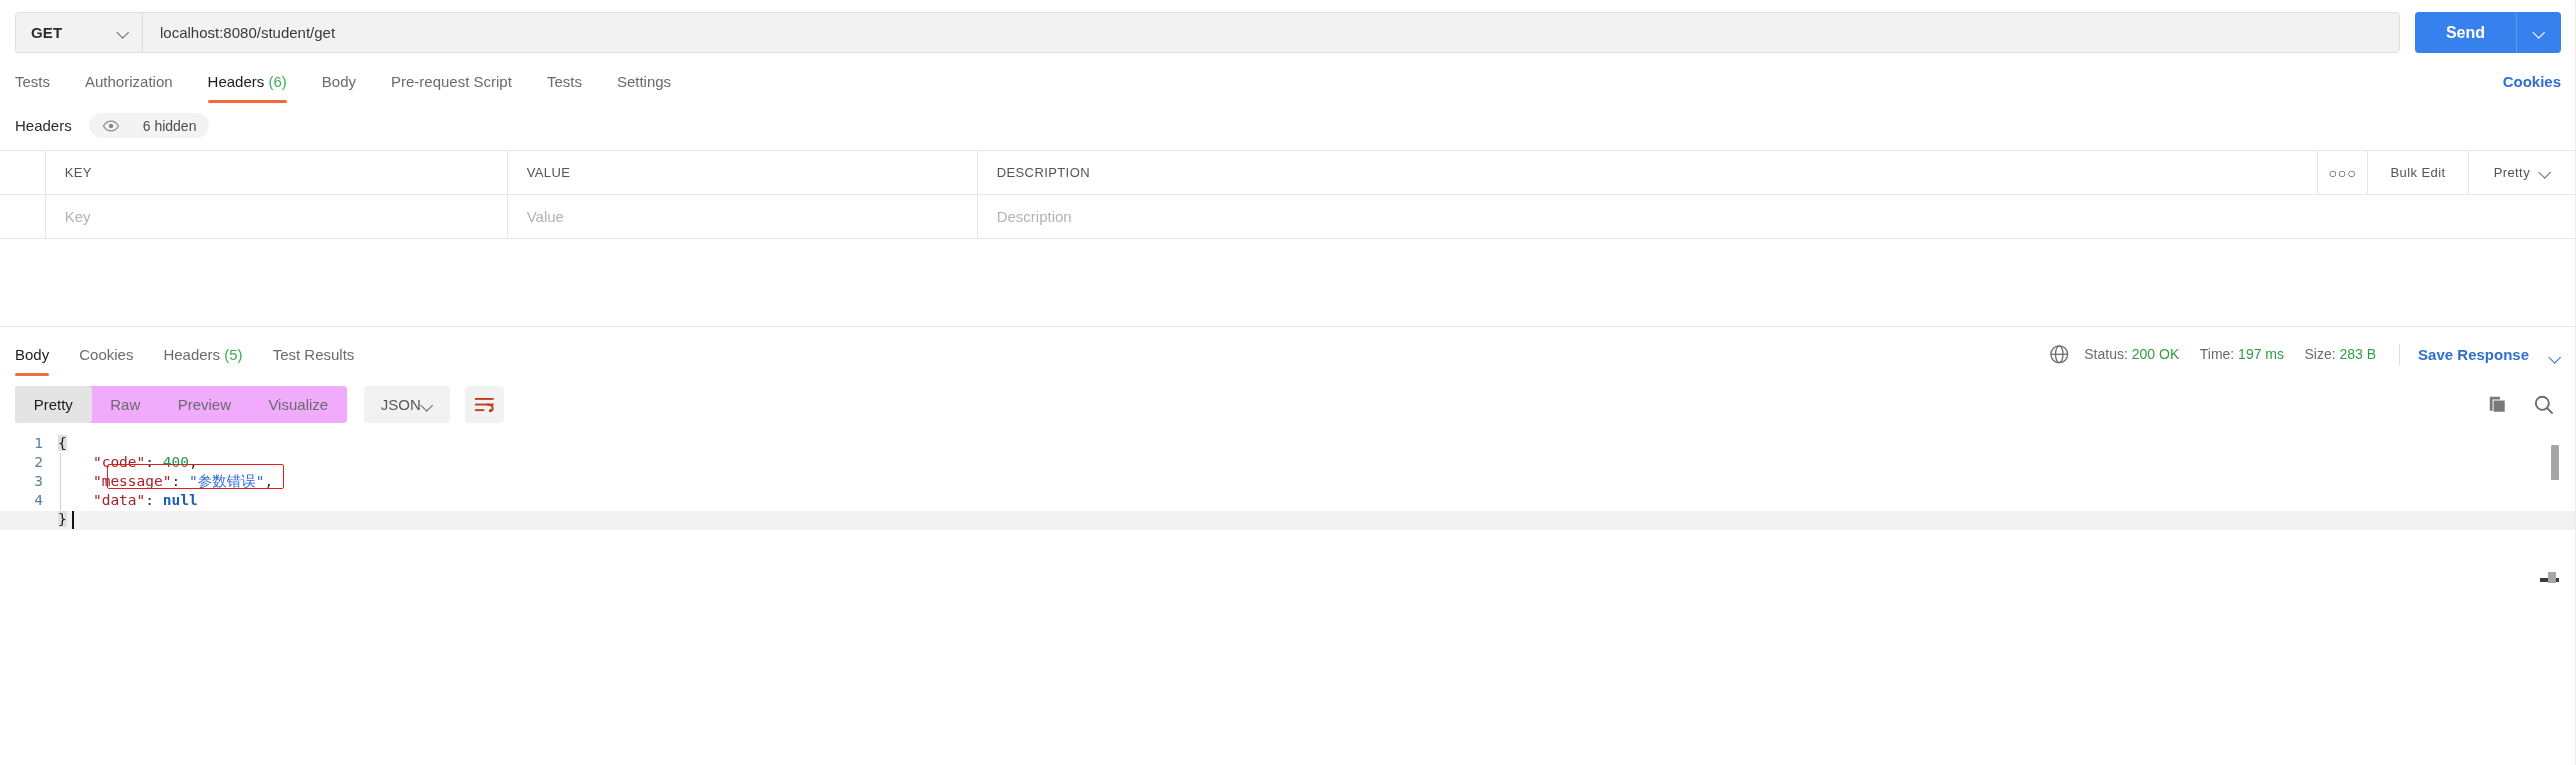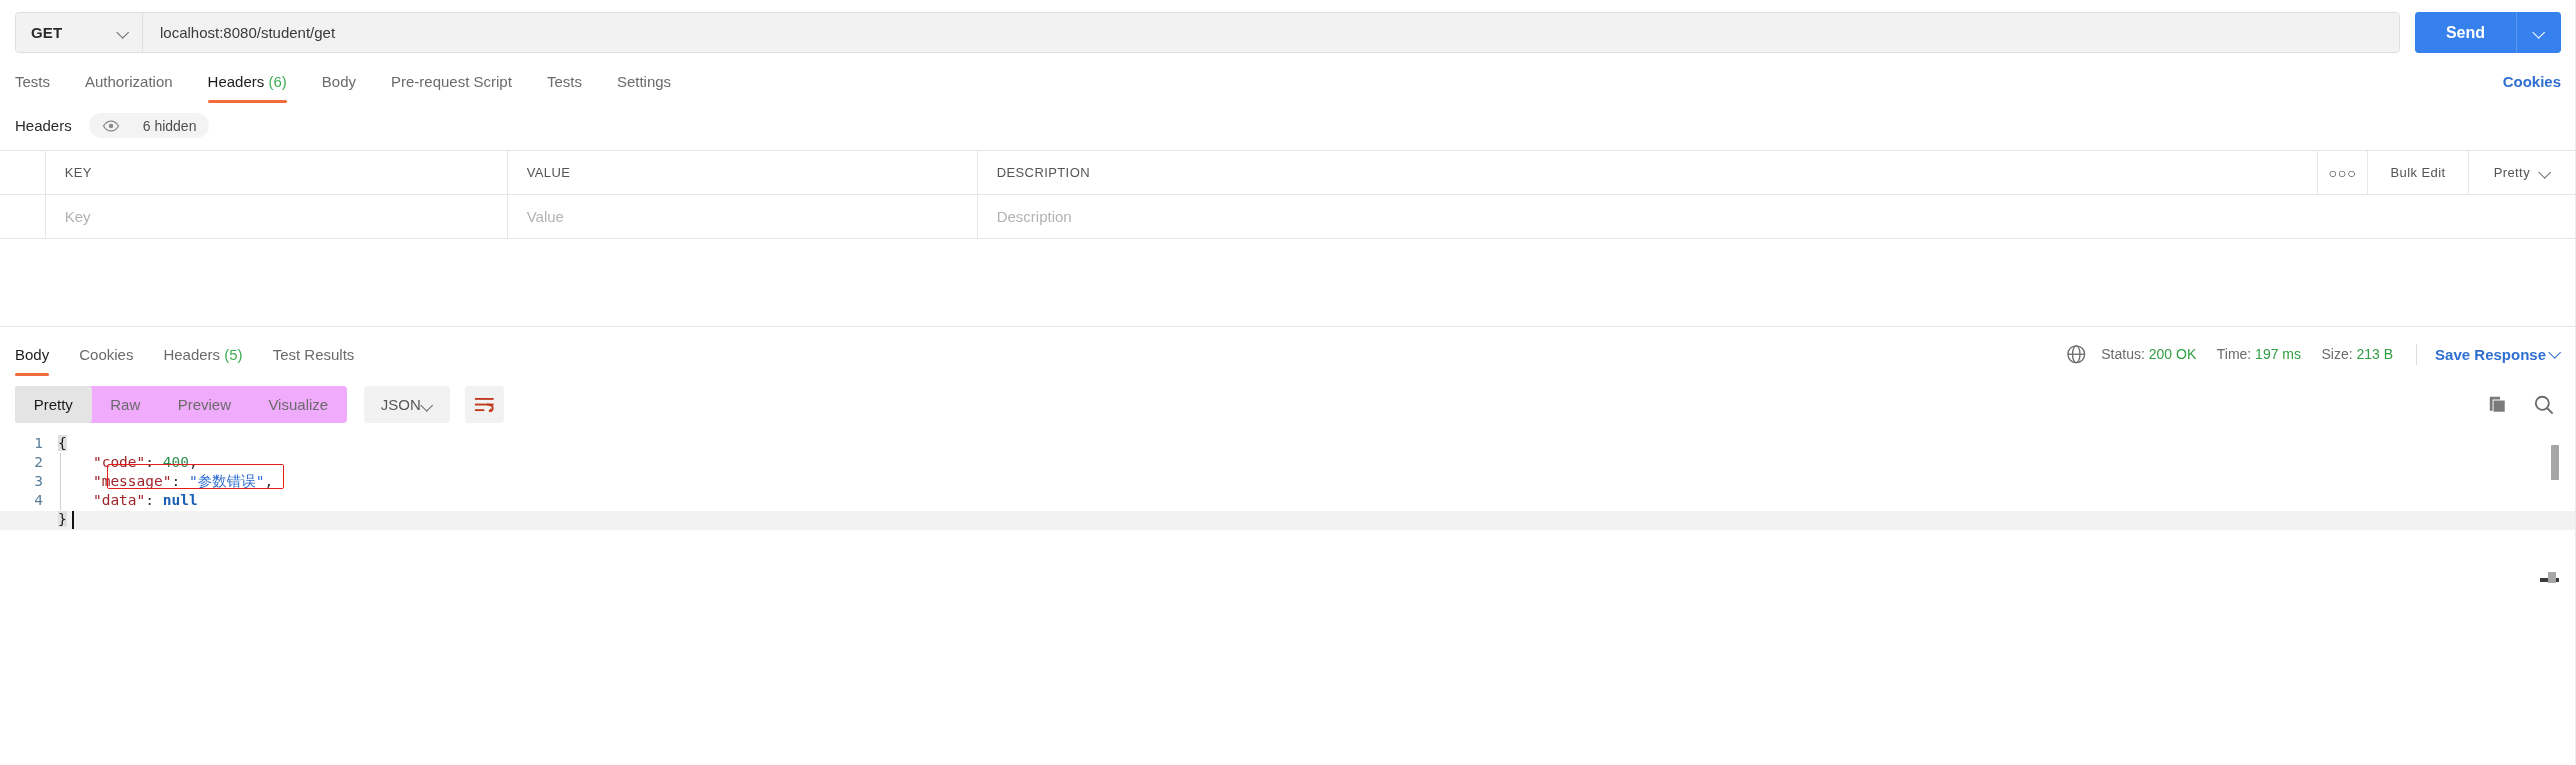--- a/index.html
+++ b/index.html
@@ -136,21 +136,21 @@
   }
   .resp-tabs .tab { margin-right: 30px; }
   .status-area {
     margin-left:auto; display:flex; align-items:center; gap:0;
     padding-bottom: 11.2px;
   }
   .globe { margin-right: 15px; }
   .stat { font-size:14px; color:#6b6b6b; margin-right: 20.5px; white-space:nowrap;}
   .stat b { font-weight:400; color:#2f9e41; }
   .vsep { width:0.9px; height:20.5px; background:#ddd; margin: 0 18.7px 0 1.9px; }
-  .save-resp { font-size:15px; color:#2f6fd0; font-weight:700; cursor:pointer; display:flex; align-items:flex-start; gap:3px;}
+  .save-resp { font-size:15px; color:#2f6fd0; font-weight:700; cursor:pointer; display:flex; align-items:flex-end; gap:20px;}
   .save-resp .chev::before { border-color:#2f6fd0; }
 
   
   .body-toolbar {
     display:flex; align-items:center;
     height: 58px; padding: 0 15px;
   }
   .seg {
     display:flex; background:#f0abfc; border-radius:3.7px; overflow:hidden; height:37px;
   }
@@ -339,21 +339,21 @@
       <span class="stat">
         <span>Status:</span>
         <b>200 OK</b>
       </span>
       <span class="stat">
         <span>Time:</span>
         <b>197 ms</b>
       </span>
       <span class="stat">
         <span>Size:</span>
-        <b>213 B</b>
+        <b>283 B</b>
       </span>
       <span class="vsep"></span>
       <span class="save-resp">
         <span>Save Response</span>
         <span class="chev"></span>
       </span>
     </div>
   </div>
 
   <div class="body-toolbar">

